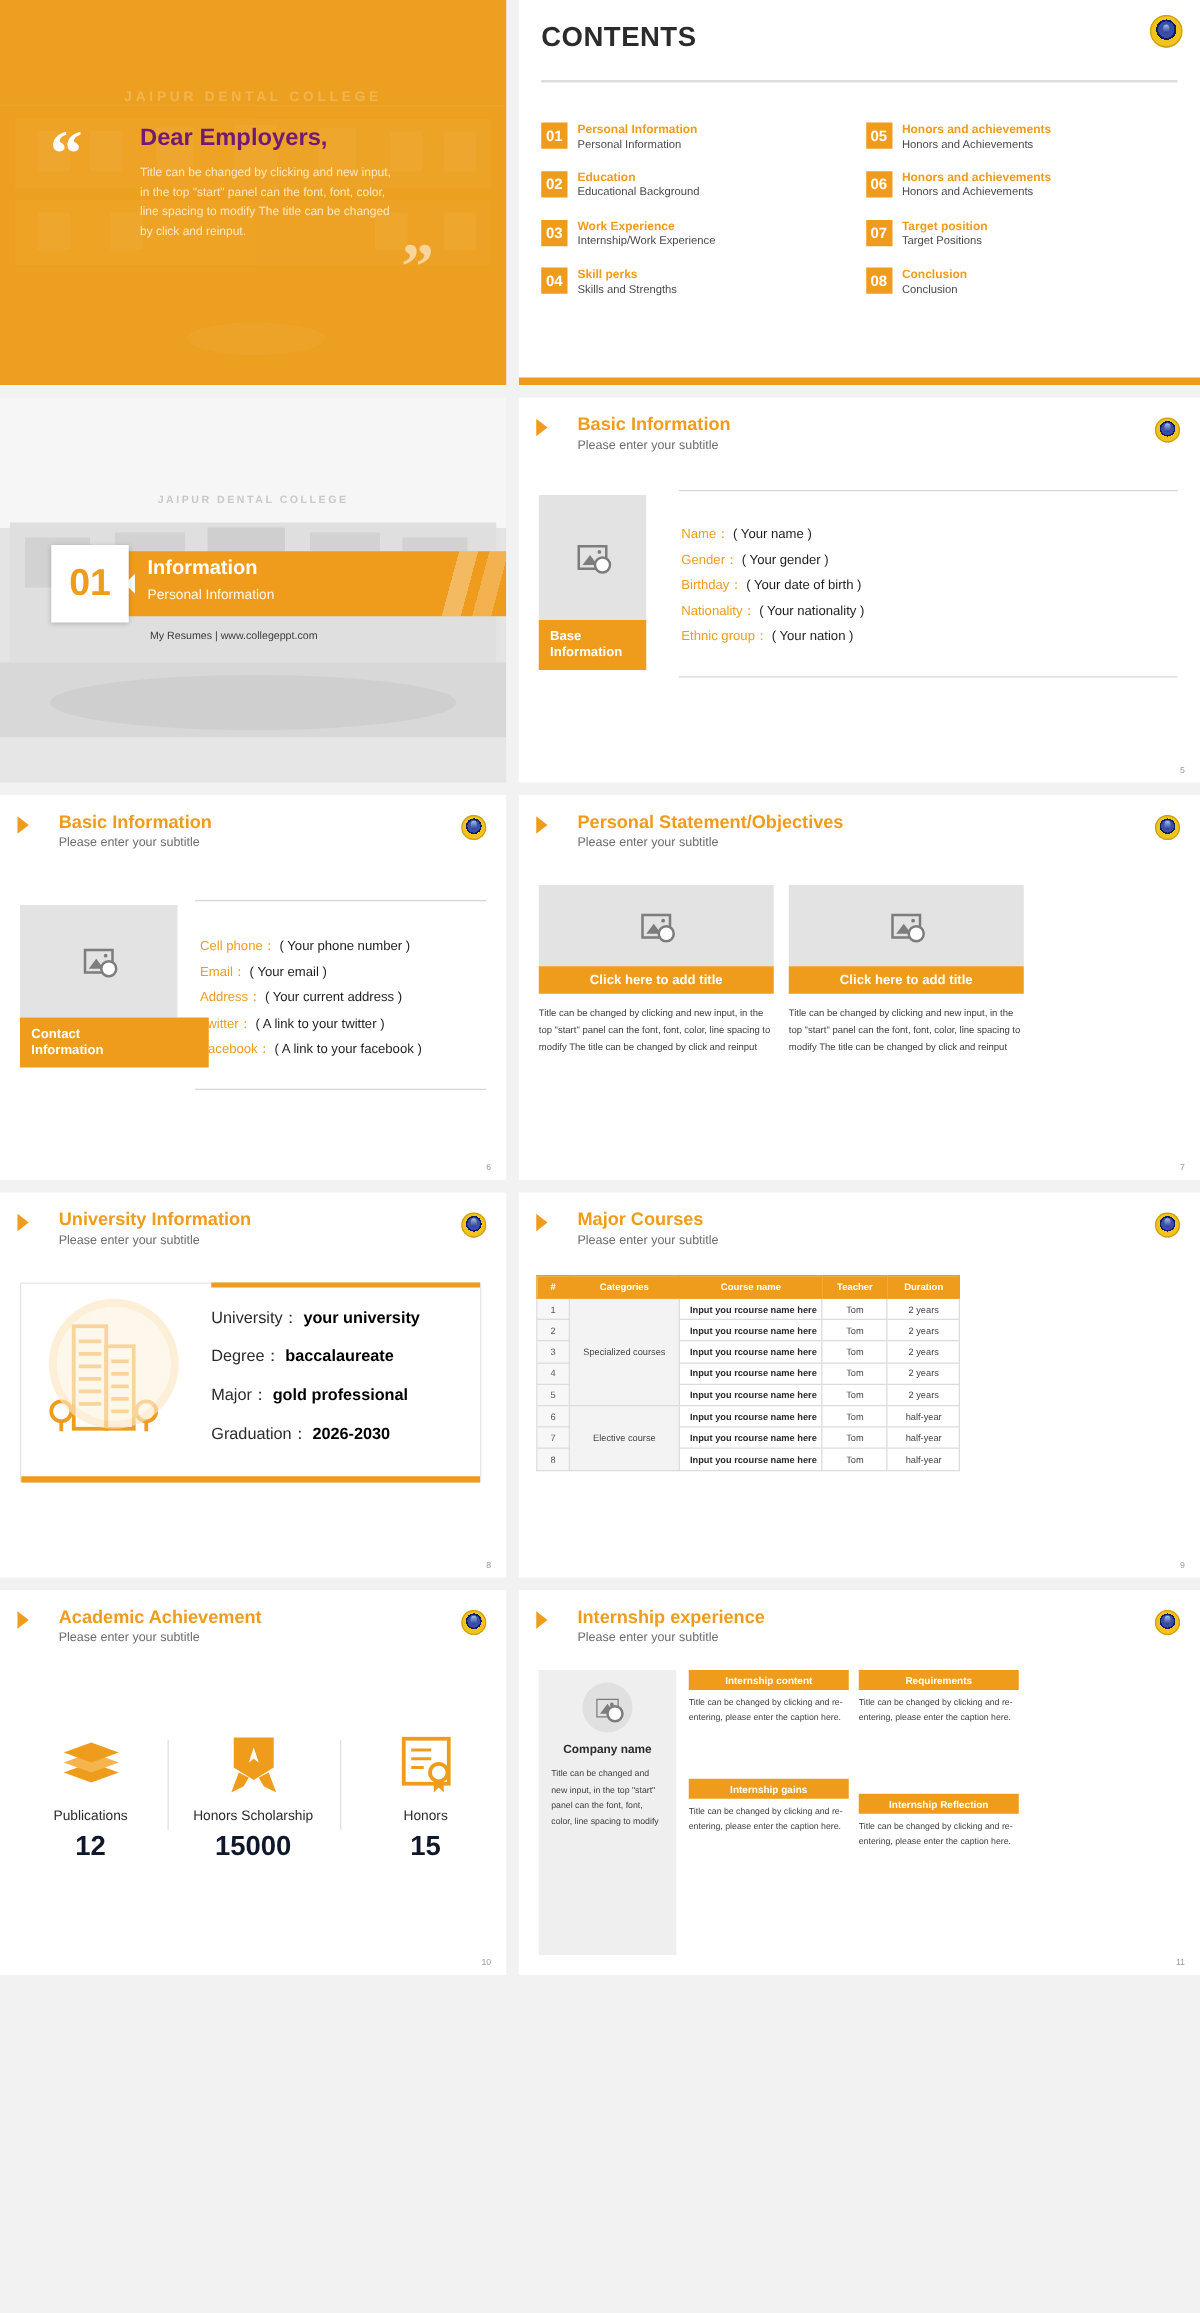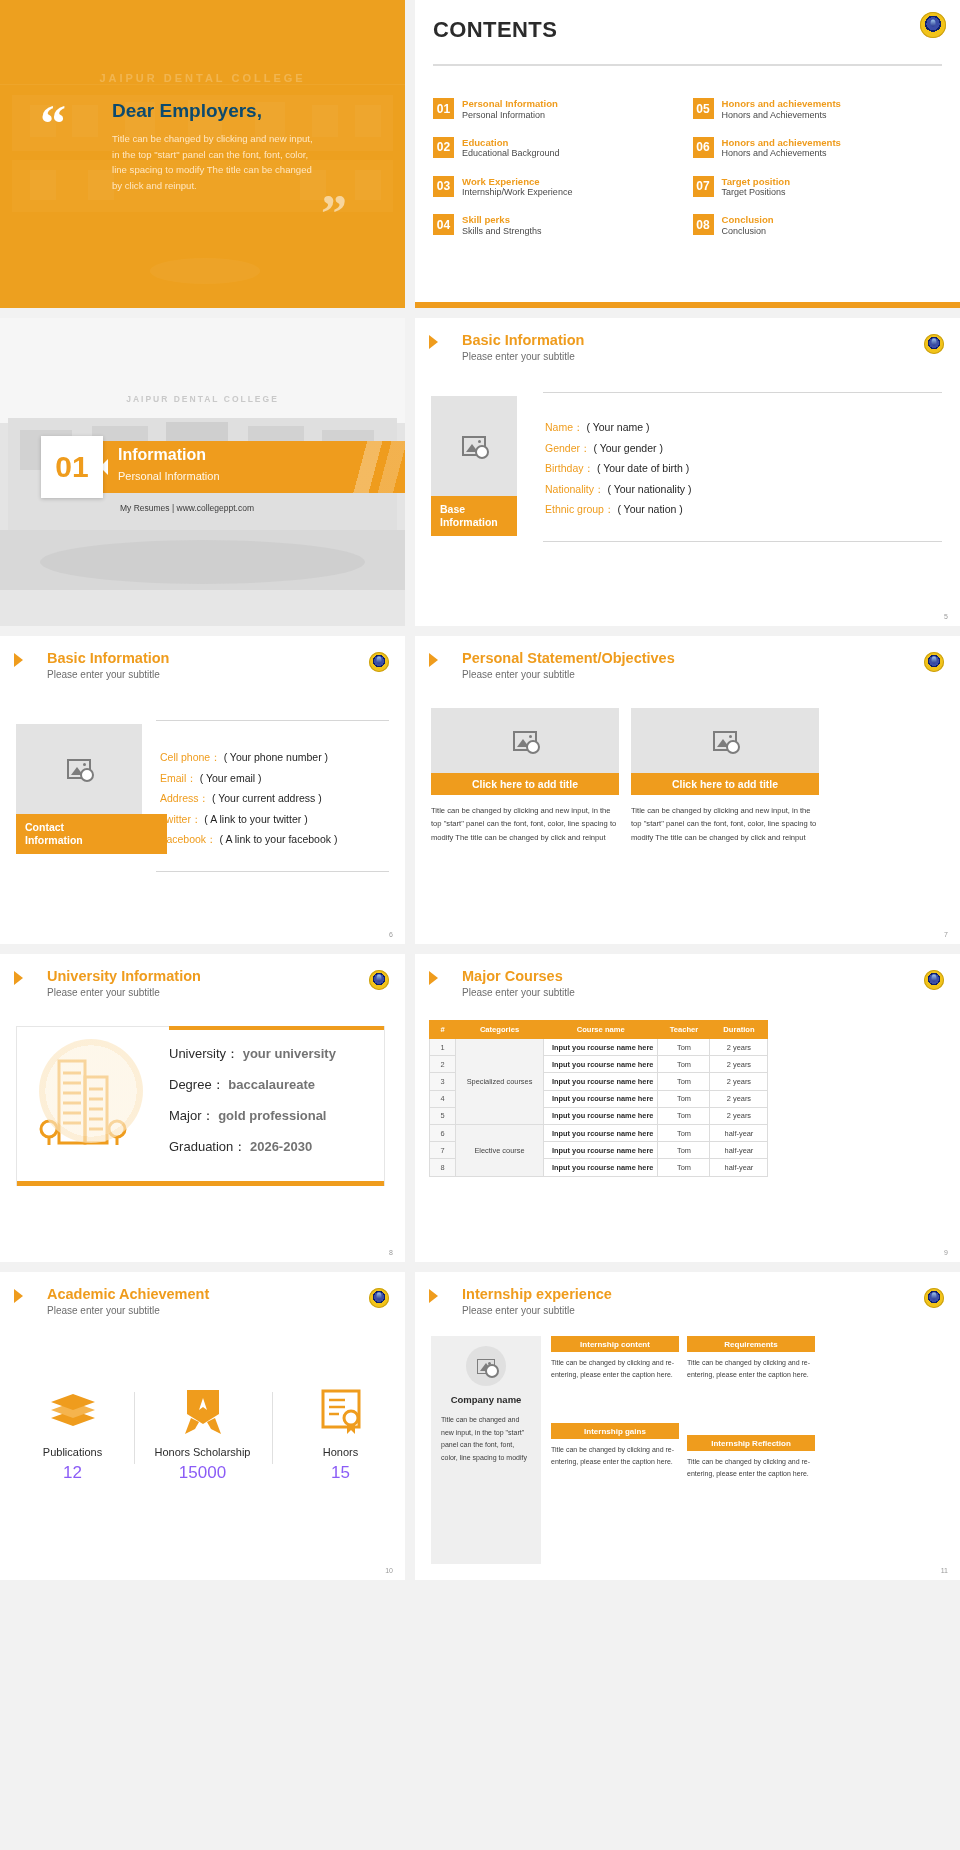--- a/index.html
+++ b/index.html
@@ -49,21 +49,21 @@
   
   .s1 { background: #eda01f; }
   .s1 .bldg { position:absolute; inset:0; opacity:.10; }
   .s1 .bldg .band { position:absolute; background:#fff; }
   .s1 .ghosttext { position:absolute; top:72px; left:0; right:0; text-align:center;
       font-size:11px; letter-spacing:3px; color:#fff; opacity:.22; font-weight:bold; }
   .s1 .qopen { position:absolute; left:40px; top:108px; font-size:52px; line-height:.6;
       color:#fff; font-family:"Liberation Serif", serif; font-weight:bold; }
   .s1 .qclose { position:absolute; right:58px; top:198px; font-size:52px; line-height:.6;
       color:#fff; opacity:.55; font-family:"Liberation Serif", serif; font-weight:bold; }
-  .s1 h1 { position:absolute; left:112px; top:100px; font-size:19px; color:#0c4a6e; font-weight:bold; }
+  .s1 h1 { position:absolute; left:112px; top:100px; font-size:19px; color:#701a75; font-weight:bold; }
   .s1 .body { position:absolute; left:112px; top:131px; width:205px; font-size:9.6px;
       line-height:1.62; color:#ffe7c2; }
 
   
   .s2 h1 { position:absolute; left:18px; top:17px; font-size:22px; font-weight:bold;
       color:#2b2b2b; letter-spacing:.4px; }
   .s2 .seal { right:14px; top:12px; width:26px; height:26px; }
   .s2 .rule { position:absolute; left:18px; right:18px; top:64px; height:2px; background:#dcdcdc; }
   .s2 .cols { position:absolute; left:18px; top:98px; right:18px;
       display:grid; grid-template-columns:1fr 1fr; column-gap:10px; row-gap:16px; }
@@ -115,37 +115,37 @@
   .card-title { background:#ef9c1d; color:#fff; font-size:10.5px; font-weight:bold;
       text-align:center; padding:5px 0; }
   .para { font-size:7.6px; line-height:1.75; color:#3d3d3d; }
 
   
   .unibox { position:absolute; left:16px; top:72px; right:20px; height:160px;
       border:1px solid #e6e6e6; background:#fff; }
   .unibox .topbar { position:absolute; left:152px; right:0; top:-1px; height:4px; background:#ef9c1d; }
   .unibox .botbar { position:absolute; left:0; right:0; bottom:-1px; height:5px; background:#ef9c1d; }
   .unibox .row { font-size:13px; color:#2b2b2b; margin-bottom:13px; }
-  .unibox .row b { color:#737373; font-weight:bold; }
+  .unibox .row b { color:#000000; font-weight:bold; }
 
   
   table.courses { position:absolute; left:14px; top:66px; right:14px;
       border-collapse:collapse; font-size:7.4px; }
   table.courses th { background:#ef9c1d; color:#fff; font-weight:bold; padding:4px 2px;
       font-size:7.6px; border:1px solid #ef9c1d; }
   table.courses td { border:1px solid #dcdcdc; padding:3.6px 4px; color:#2b2b2b; }
   table.courses td.idx { text-align:center; color:#555; background:#f7f7f7; width:22px; }
   table.courses td.cat { text-align:center; color:#444; background:#f3f3f3; width:78px; }
   table.courses td.cname { font-weight:bold; padding-left:8px; }
   table.courses td.teach, table.courses td.dur { text-align:center; color:#444; }
 
   
   .ach { position:absolute; top:116px; text-align:center; width:125px; }
   .ach .lbl { font-size:11px; color:#2b2b2b; margin-top:8px; }
-  .ach .val { font-size:17px; font-weight:normal; color:#8b5cf6; margin-top:5px; }
+  .ach .val { font-size:22px; font-weight:bold; color:#0f172a; margin-top:5px; }
   .vdiv { position:absolute; top:120px; width:1px; height:72px; background:#e0e0e0; }
 
   
   .ibox-title { background:#ef9c1d; color:#fff; font-size:8px; font-weight:bold;
       text-align:center; padding:3.5px 0; }
   .ibox-body { font-size:7px; line-height:1.75; color:#3d3d3d; padding:5px 4px 0 0; }
 </style>
 </head>
 <body>
 

